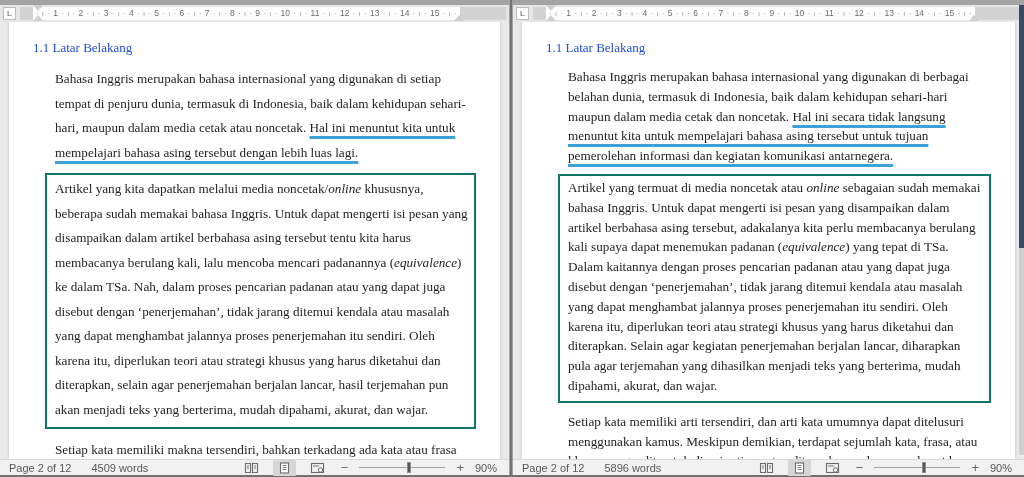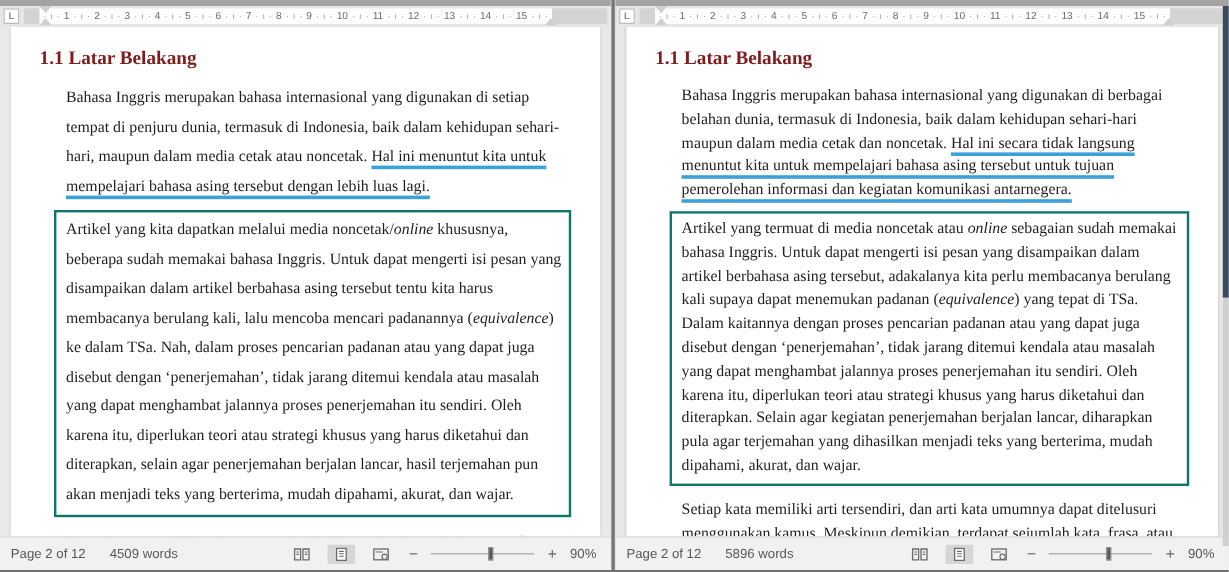--- a/index.html
+++ b/index.html
@@ -27,36 +27,36 @@
   .ruler-band span { font:7.5px "Liberation Sans", sans-serif; color:#a0a0a0; line-height:13px; }
   .ruler-band span.rn { color:#6e6e6e; font-size:8.5px; }
   .marker { position:absolute; width:0; height:0; }
   .m-first { left:13px; top:-2px; border-left:5px solid transparent; border-right:5px solid transparent; border-top:6px solid #cfcfcf; }
   .m-hang  { left:13px; bottom:-1px; border-left:5px solid transparent; border-right:5px solid transparent; border-bottom:6px solid #cfcfcf; }
   .m-right { right:42px; bottom:-1px; border-left:5px solid transparent; border-right:5px solid transparent; border-bottom:6px solid #cfcfcf; }
 
   
   .doc-area { flex:1; padding:0 9px; overflow:hidden; background:#e9e9e9; }
   .page { background:#fff; height:100%; box-shadow:0 0 3px rgba(0,0,0,.18); padding:4px 28px 0 46px; overflow:hidden; }
-  .heading { font-weight:bold; font-size:16px; color:#7f1d1d; margin:14px 0 0 -22px; }
+  .heading { font-weight:normal; font-size:13px; color:#1d4ed8; margin:14px 0 0 -22px; }
   .para { font-size:13.2px; color:#1f1f1f; text-align:left; }
   .pane-left  .para { line-height:24.5px; }
   .pane-right .para { line-height:19.8px; }
   .p1 { margin-top:11px; }
   .p3 { margin-top:9px; }
   .boxed { border:2px solid #0f766e; margin:8px -4px 0 -10px; padding:2px 6px 5px 8px; }
   .it { font-style:italic; }
   .ul { text-decoration:underline; text-decoration-color:#3ba2d8; text-decoration-thickness:2.5px; text-underline-offset:4px; }
 
   
   .v-scroll { position:absolute; right:0; top:5px; bottom:20px; width:5px; background:#cfcfcf; }
   .v-thumb  { position:absolute; top:0; left:0; width:100%; height:54%; background:#394a61; }
 
   
-  .status-bar { height:28px; background:#f1f1f1; border-top:1px solid #d8d8d8; display:flex; align-items:center;
+  .status-bar { height:16px; background:#f1f1f1; border-top:1px solid #d8d8d8; display:flex; align-items:center;
     padding:0 8px 0 9px; font:11px "Liberation Sans", sans-serif; color:#585858; }
   .sb-item { margin-right:20px; white-space:nowrap; }
   .sb-right { margin-left:auto; display:flex; align-items:center; gap:9px; }
   .view-btn { padding:2px 5px; display:flex; align-items:center; border-radius:1px; }
   .view-btn.selected { background:#d6d6d6; }
   .view-btn svg { display:block; }
   .zoom-out,.zoom-in { font:13px "Liberation Sans", sans-serif; color:#666; padding:0 2px; }
   .zoom-track { width:86px; height:1px; background:#a2a2a2; position:relative; }
   .zoom-thumb { position:absolute; left:55%; top:-5px; width:4px; height:11px; background:#555; border:1px solid #8f8f8f; }
   .zoom-label { min-width:26px; text-align:left; }

